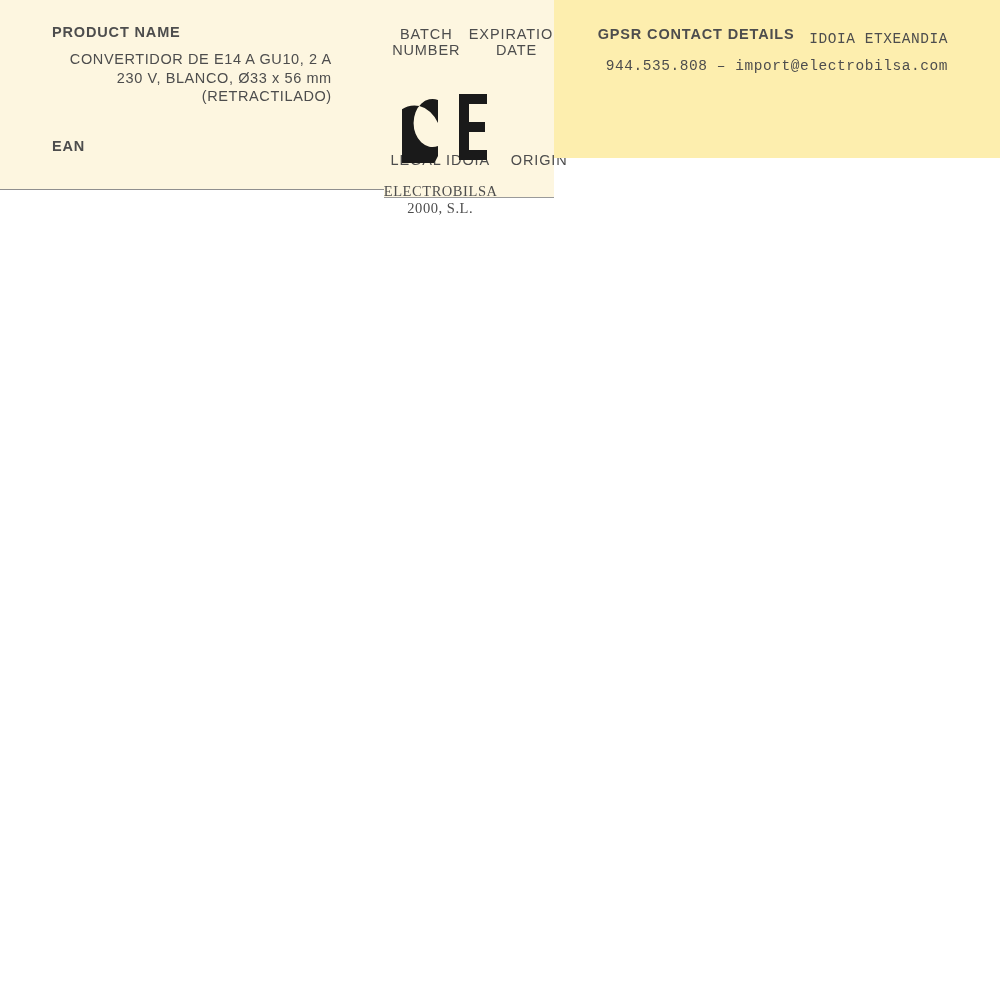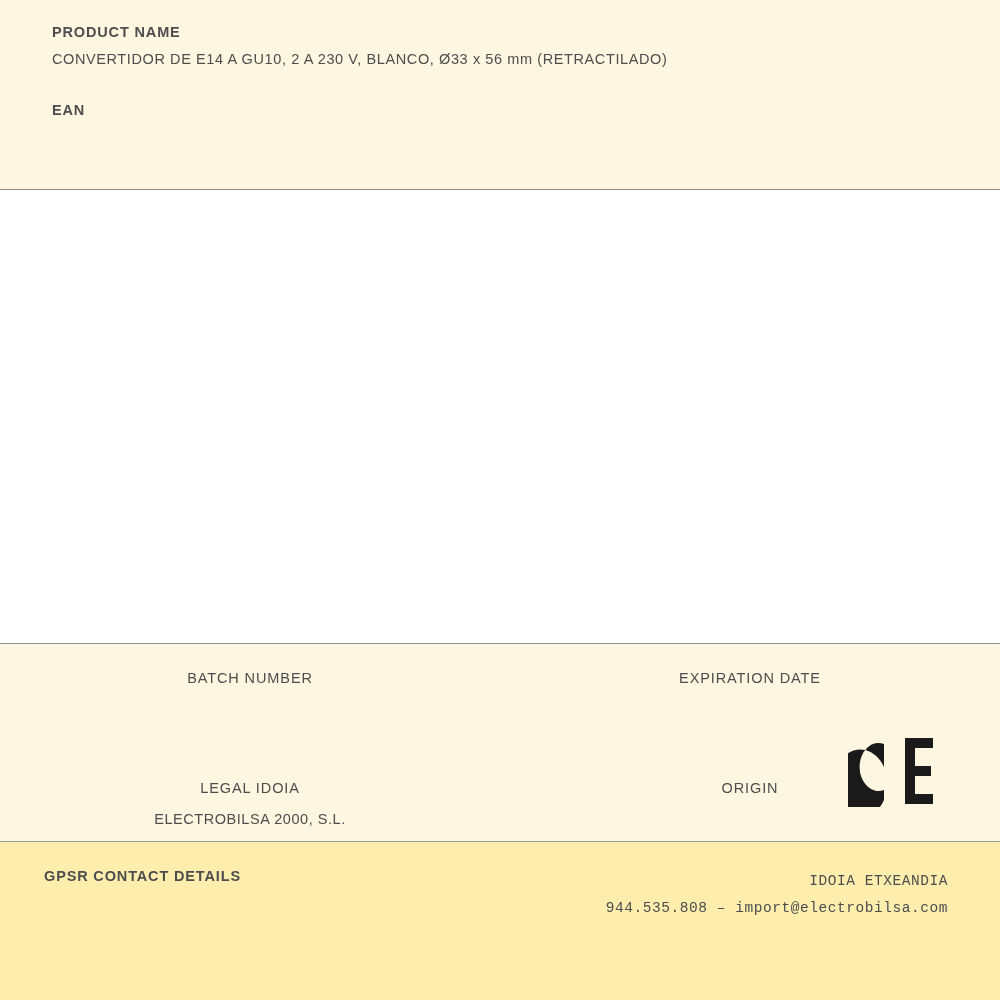--- a/index.html
+++ b/index.html
@@ -12,21 +12,21 @@
     height: 1000px;
     font-family: "Liberation Sans", sans-serif;
     background: #ffffff;
     color: #4a4a4a;
     overflow: hidden;
   }
   .sheet {
     width: 1000px;
     height: 1000px;
     display: flex;
-    flex-direction: column;
+    flex-direction: row;
     position: relative;
   }
 
   
   .top-block {
     background: #fdf6e0;
     padding: 24px 52px 0 52px;
     height: 190px;
     border-bottom: 1px solid #8f8f8f;
     position: relative;
@@ -39,20 +39,21 @@
     margin: 0 0 9px 0;
     line-height: 1.2;
   }
   .field-value {
     font-size: 14.5px;
     letter-spacing: 0.6px;
     color: #4d4d4d;
     margin: 0;
     line-height: 1.25;
     font-weight: normal;
+    text-align: right;
   }
   .gap-block { height: 33px; }
 
   
   .mid-block {
     background: #ffffff;
     flex: 1 1 auto;
     border-bottom: 1px solid #8f8f8f;
   }
 
@@ -77,20 +78,21 @@
     letter-spacing: 0.9px;
     color: #4d4d4d;
     font-weight: normal;
   }
   .cell .c-value {
     font-size: 14.5px;
     letter-spacing: 0.55px;
     color: #4d4d4d;
     margin-top: 15px;
     min-height: 17px;
+    font-family: Liberation Serif, serif;
   }
   .row-one { margin-bottom: 0; }
   .row-two { margin-top: 62px; }
 
   
   .ce-mark {
     position: absolute;
     right: 52px;
     top: 93px;
     width: 100px;

